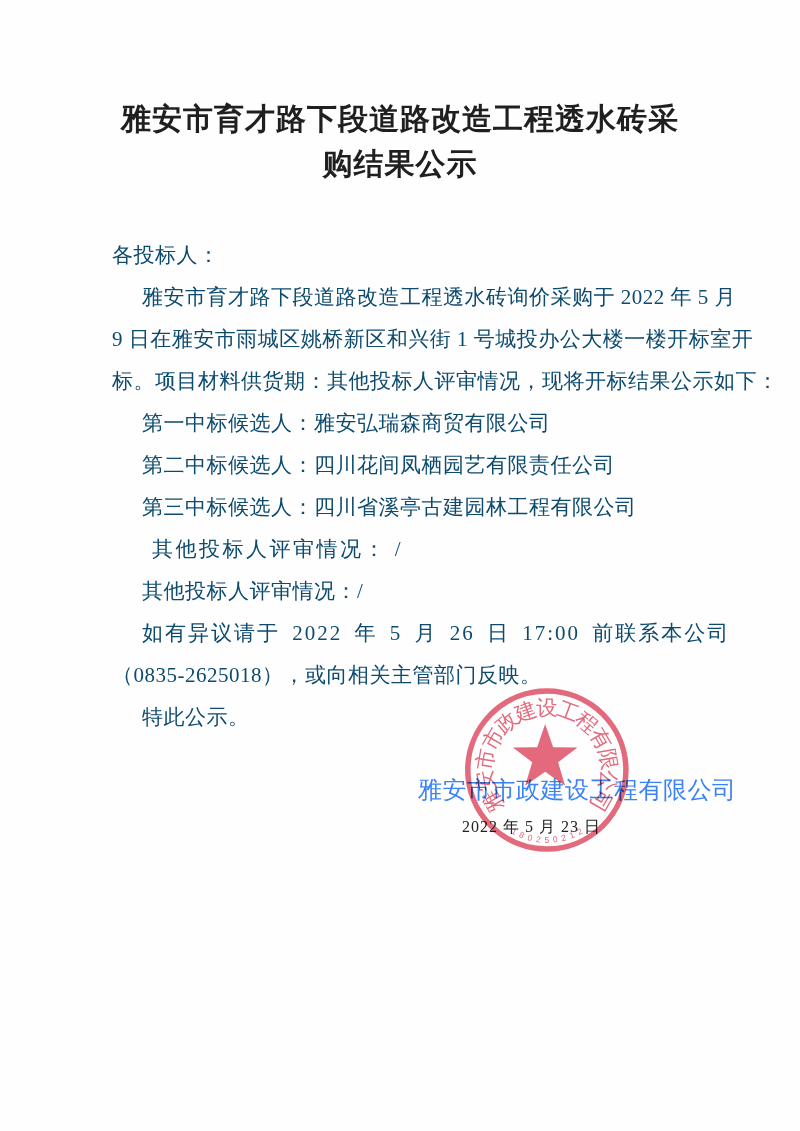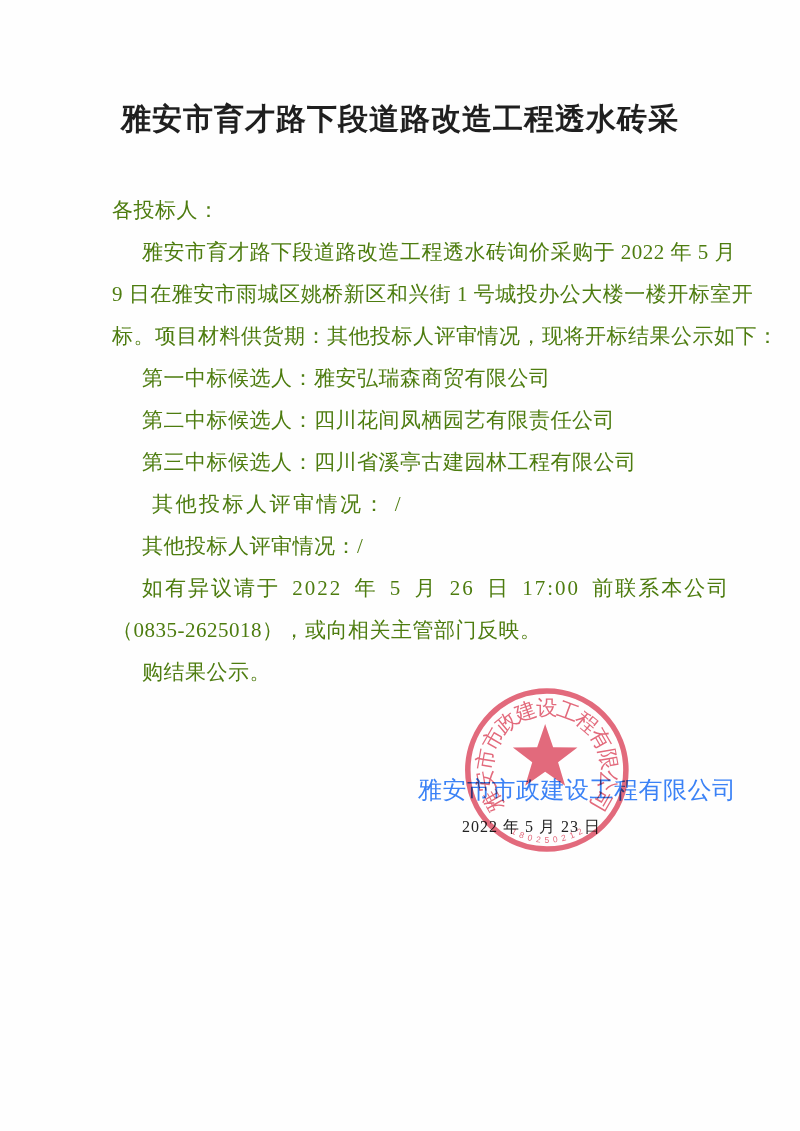--- a/index.html
+++ b/index.html
@@ -21,21 +21,21 @@
     font-size: 30px;
     line-height: 45px;
     letter-spacing: 1px;
     color: #1f1f1f;
   }
   .doc-body {
     margin: 48px 112px 0 112px;
     font-size: 21px;
     line-height: 42px;
     letter-spacing: 0.5px;
-    color: #4d7c0f;
+    color: #0c4a6e;
   }
   .line { white-space: nowrap; }
   .ind  { text-indent: 30px; }
   .ind2 { text-indent: 40px; }
   .wide  { letter-spacing: 2.5px; }
   .wide2 { letter-spacing: 2px; word-spacing: 5px; }
   .sig-company {
     position: absolute;
     left: 418px; top: 774px;
     font-size: 24px;
@@ -67,35 +67,36 @@
     fill: currentColor;
   }
 </style>
 </head>
 <body>
 
 <div class="page">
 
   <div class="doc-title">
     <div>雅安市育才路下段道路改造工程透水砖采</div>
+    <div>购结果公示</div>
   </div>
 
   <div class="doc-body">
     <div class="line">各投标人：</div>
     <div class="line ind">雅安市育才路下段道路改造工程透水砖询价采购于 2022 年 5 月</div>
     <div class="line">9 日在雅安市雨城区姚桥新区和兴街 1 号城投办公大楼一楼开标室开</div>
     <div class="line">标。项目材料供货期：其他投标人评审情况，现将开标结果公示如下：</div>
     <div class="line ind">第一中标候选人：雅安弘瑞森商贸有限公司</div>
     <div class="line ind">第二中标候选人：四川花间凤栖园艺有限责任公司</div>
     <div class="line ind">第三中标候选人：四川省溪亭古建园林工程有限公司</div>
     <div class="line ind2 wide">其他投标人评审情况： /</div>
     <div class="line ind">其他投标人评审情况：/</div>
     <div class="line ind wide2">如有异议请于 2022 年 5 月 26 日 17:00 前联系本公司</div>
     <div class="line">（0835-2625018），或向相关主管部门反映。</div>
-    <div class="line ind">购结果公示。</div>
+    <div class="line ind">特此公示。</div>
   </div>
 
   <div class="sig-company">雅安市市政建设工程有限公司</div>
   <div class="sig-date">2022 年 5 月 23 日</div>
 
   <div class="seal" style="color: rgb(224, 85, 106);">
     <svg id="sealsvg" viewBox="0 0 200 200" xmlns="http://www.w3.org/2000/svg">
       <circle cx="101" cy="100" r="93" fill="none" stroke="currentColor" stroke-width="6.5"></circle>
       <polygon fill="currentColor" points="99,46 108.4,73.1 137,73.6 114.2,90.9 122.5,118.4 99,102 75.5,118.4 83.8,90.9 61,73.6 89.6,73.1"></polygon>
       <g id="seal-ring-text">

